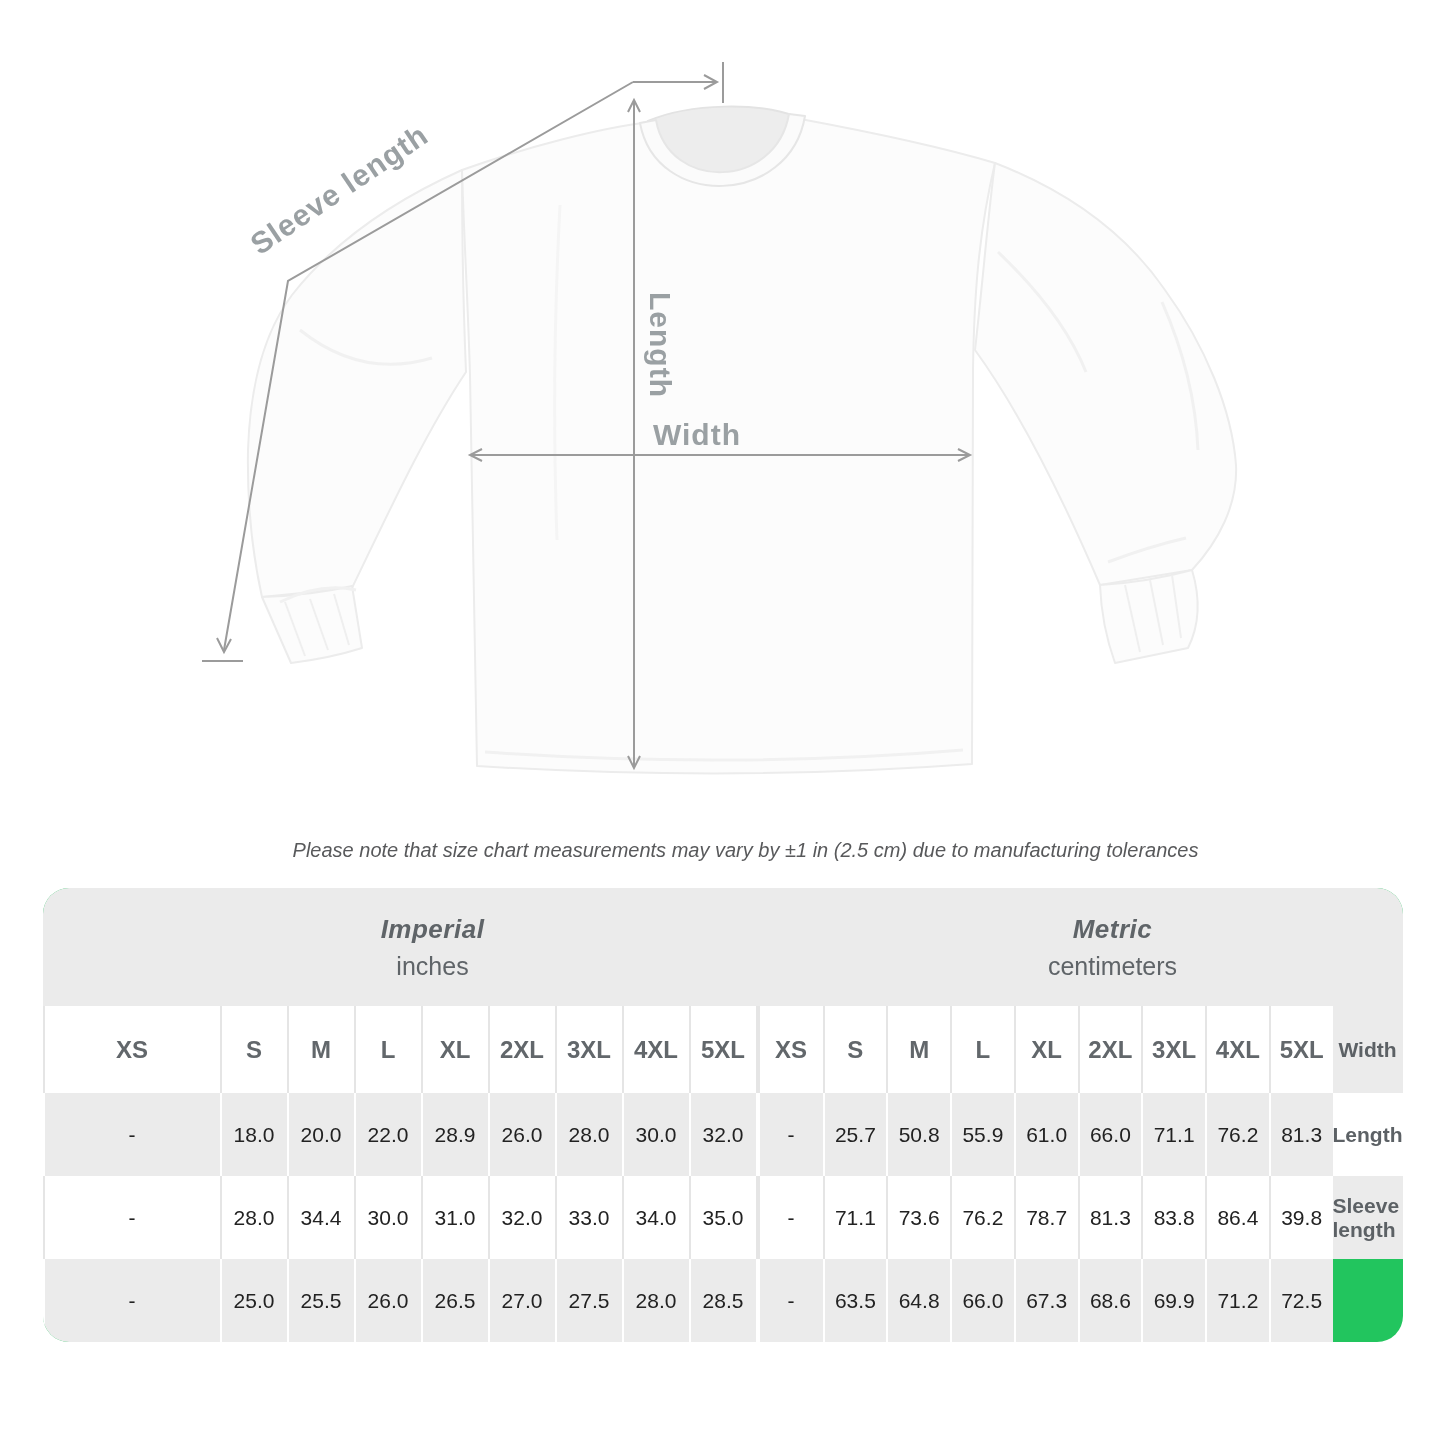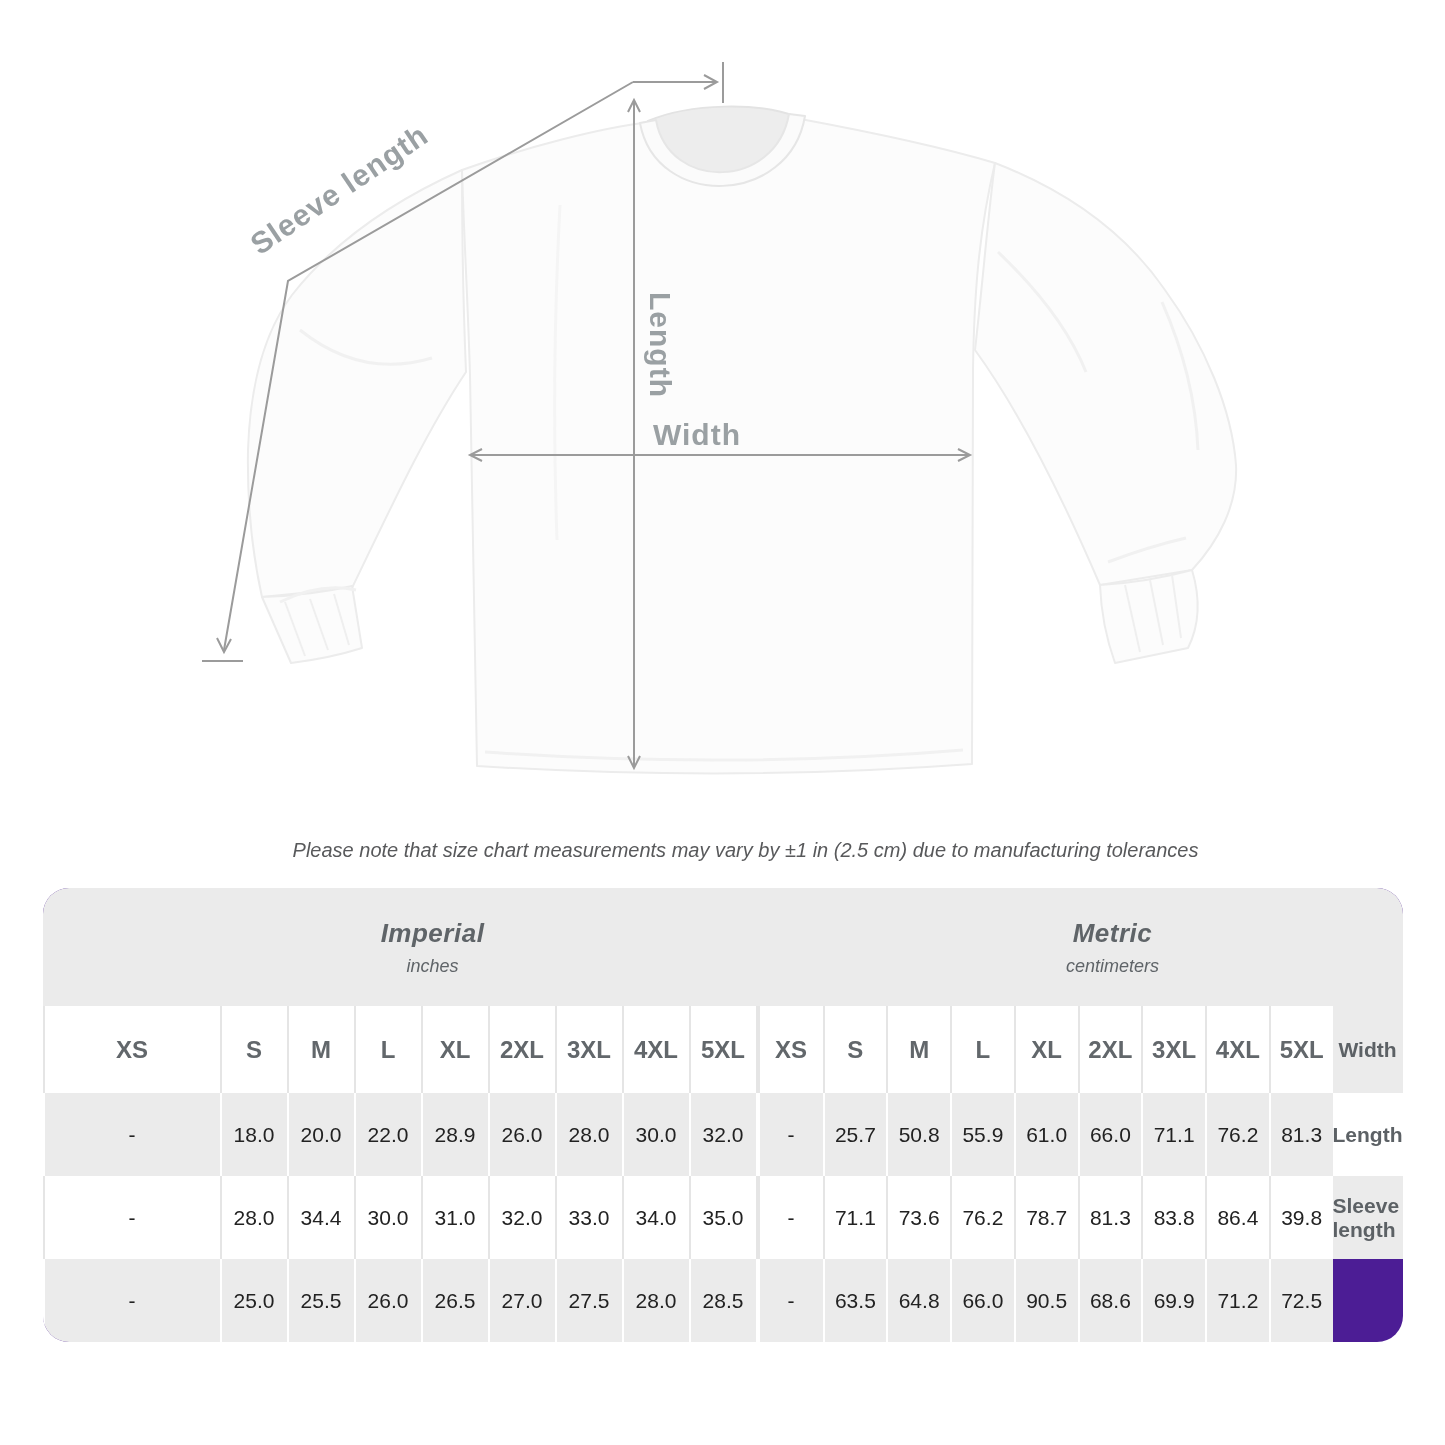--- a/index.html
+++ b/index.html
@@ -39,41 +39,41 @@
     color: #58595b;
     padding-left: 46px;
   }
 
   
   .size-table {
     width: 1360px;
     margin: 26px auto 8px auto;
     border-radius: 26px;
     overflow: hidden;
-    background: #4c1d95;
+    background: #22c55e;
   }
   .band {
     display: flex;
     height: 118px;
     background: #ebebeb;
   }
   .band-sec {
     display: flex; flex-direction: column;
     align-items: center; justify-content: center;
     gap: 7px;
   }
   .band-sec.imperial { width: 780px; }
   .band-sec.metric { flex: 1; }
   .sec-name {
     font-style: italic; font-weight: bold;
     font-size: 26px; color: #5f6468;
     letter-spacing: 0.5px;
   }
   .sec-unit {
-    font-style: italic; font-size: 18px; color: #5f6468;
+    font-size: 25px; color: #5f6468;
   }
   .grid {
     display: grid;
     grid-template-columns: 177px repeat(9, 67px) repeat(9, 1fr);
     grid-template-rows: 87px 83px 83px 83px;
   }
   .cell {
     display: flex; align-items: center; justify-content: center;
     font-size: 21px; color: #222222;
     background: #ffffff;
@@ -263,21 +263,21 @@
         <div class="cell shade">26.0</div>
         <div class="cell shade">26.5</div>
         <div class="cell shade">27.0</div>
         <div class="cell shade">27.5</div>
         <div class="cell shade">28.0</div>
         <div class="cell shade">28.5</div>
         <div class="cell sect shade">-</div>
         <div class="cell  shade">63.5</div>
         <div class="cell  shade">64.8</div>
         <div class="cell  shade">66.0</div>
-        <div class="cell  shade">90.5</div>
+        <div class="cell  shade">67.3</div>
         <div class="cell  shade">68.6</div>
         <div class="cell  shade">69.9</div>
         <div class="cell  shade">71.2</div>
         <div class="cell  shade">72.5</div>
       </div>
   </div>
 
 </div>
 
 </body></html>

